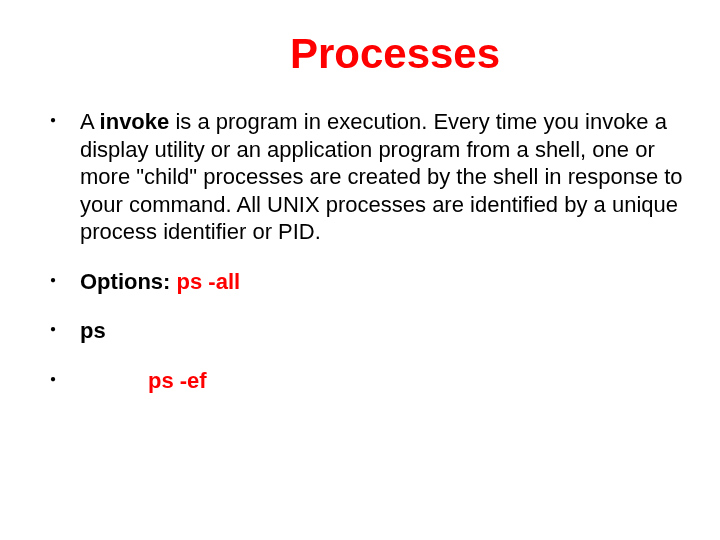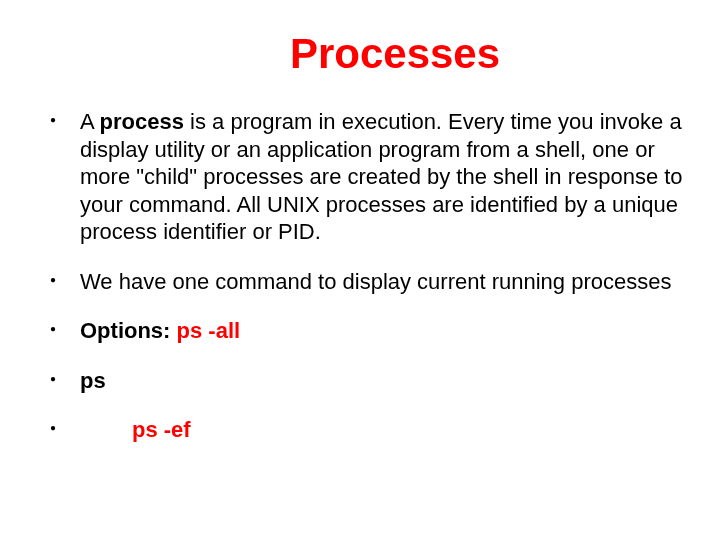--- a/index.html
+++ b/index.html
@@ -4,37 +4,34 @@
 <style>
   * { margin: 0; padding: 0; box-sizing: border-box; }
   html, body { width: 720px; height: 540px; background: #ffffff; font-family: Arial, Helvetica, sans-serif; }
   .slide { width: 720px; height: 540px; position: relative; padding: 20px 20px 20px 30px; }
   .title { color: #ff0000; font-weight: bold; font-size: 42px; text-align: center; margin-top: 10px; margin-bottom: 30px; margin-left: 60px; }
   ul.body { list-style: none; padding-left: 20px; }
   ul.body > li { position: relative; padding-left: 30px; font-size: 22px; line-height: 1.25; color: #000000; margin-bottom: 22px; }
   ul.body > li::before { content: "●"; position: absolute; left: 0; top: 6px; font-size: 10px; color: #000000; }
   .bold { font-weight: bold; }
   .red { color: #ff0000; }
-  .indent-text { display: inline-block; margin-left: 52px; }
+  .indent-text { display: inline-block; margin-left: 68px; }
 </style>
 </head>
 <body>
 
 <div class="slide">
   <h1 class="title">Processes</h1>
 
   <ul class="body">
 
     <li>
-      <span>A </span><span class="bold">process</span><span> is a program in execution. Every time you invoke a display utility or an application program from a shell, one or more "child" processes are created by the shell in response to your command. All UNIX processes are identified by a unique process identifier or PID.</span>
+      <span>A </span><span class="bold">invoke</span><span> is a program in execution. Every time you invoke a display utility or an application program from a shell, one or more "child" processes are created by the shell in response to your command. All UNIX processes are identified by a unique process identifier or PID.</span>
     </li>
 
-    <li>
-      <span>We have one command to display current running processes</span>
-    </li>
 
     <li>
       <span class="bold">Options: </span><span class="bold red">ps -all</span>
     </li>
 
     <li>
       <span class="bold">ps</span>
     </li>
 
     <li>

